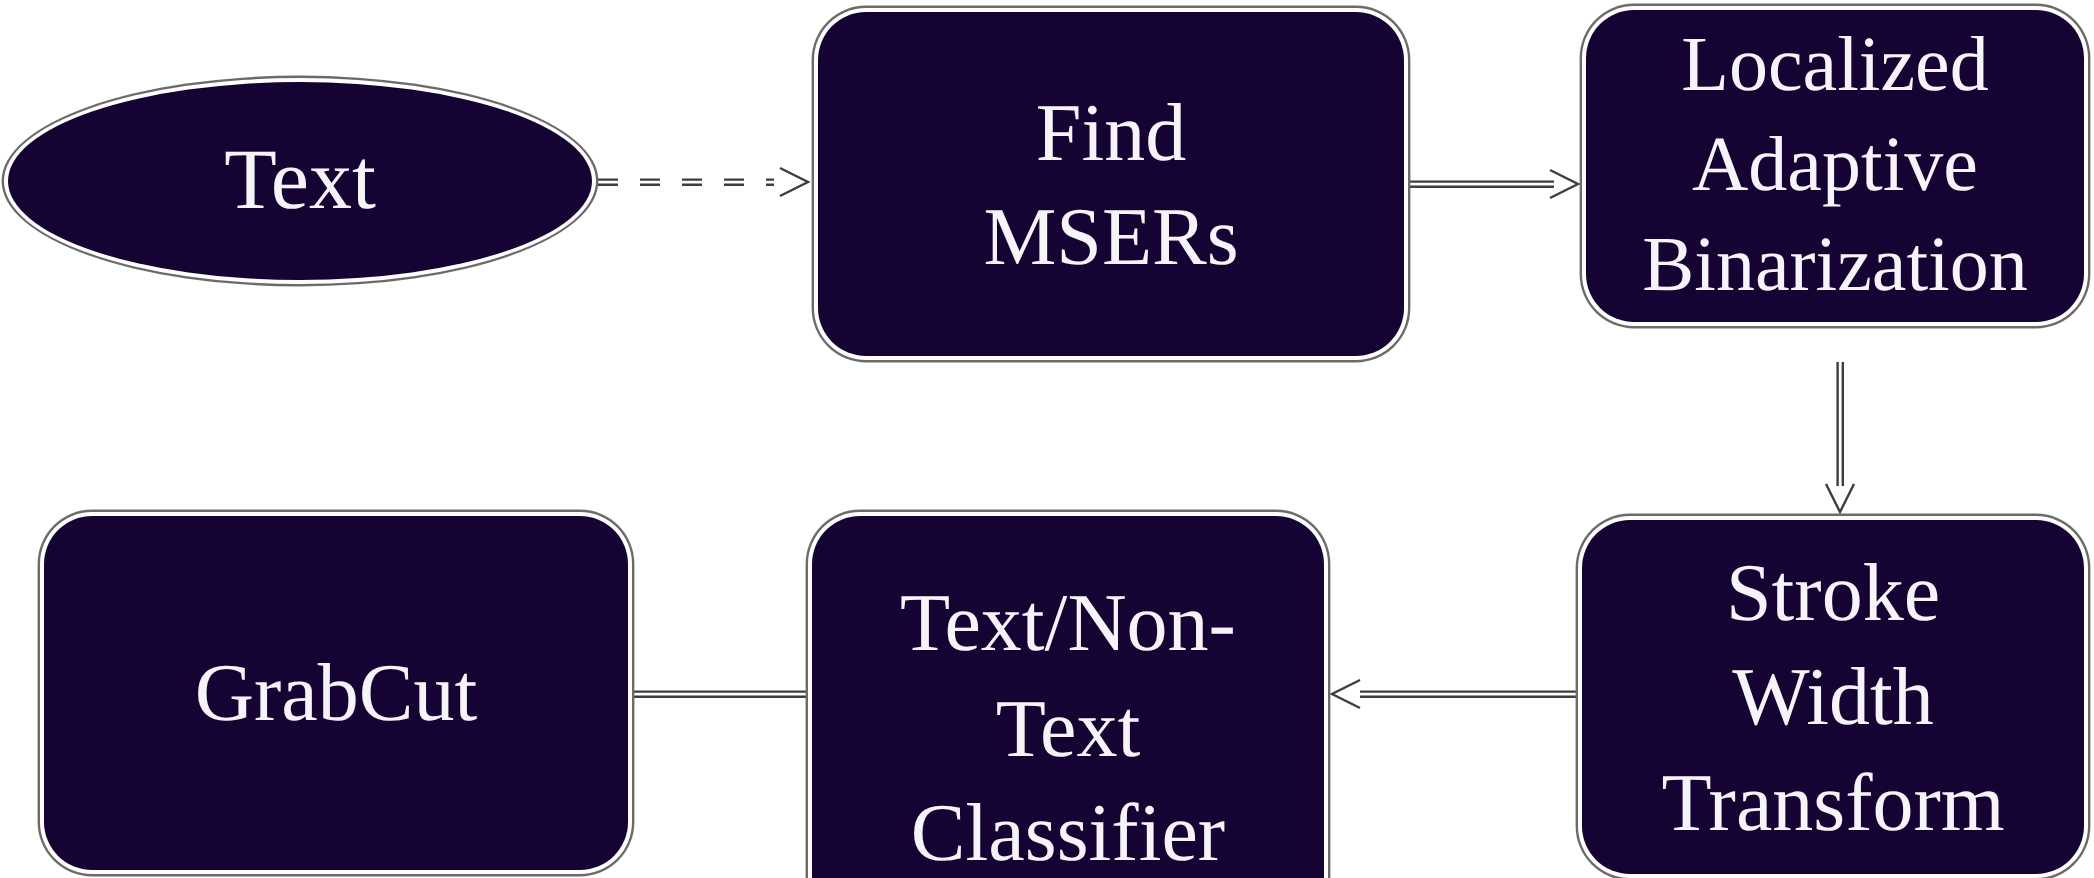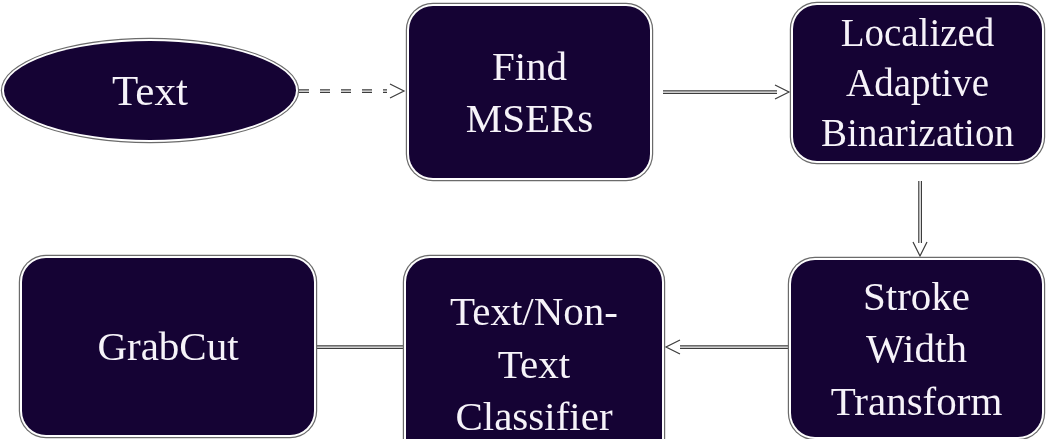--- a/index.html
+++ b/index.html
@@ -75,21 +75,21 @@
       <line x1="299" y1="345.8" x2="405" y2="345.8"></line>
       <line x1="299" y1="348.4" x2="405" y2="348.4"></line>
       <path d="M 299 340 L 285 347 L 299 354"></path>
     </g>
   </svg>
 
   <div class="node ellipse" style="left:4px; top:41px; width:292px; height:99px;">
     <span>Text</span>
   </div>
 
-  <div class="node rect" style="left:409px; top:6px; width:241px; height:172px;">
+  <div class="node rect" style="left:409px; top:6px; width:293px; height:172px;">
     <span>Find
 MSERs</span>
   </div>
 
   <div class="node rect" style="left:793px; top:5px; width:249px; height:156px; font-size:39px;">
     <span>Localized
 Adaptive
 Binarization</span>
   </div>
 

